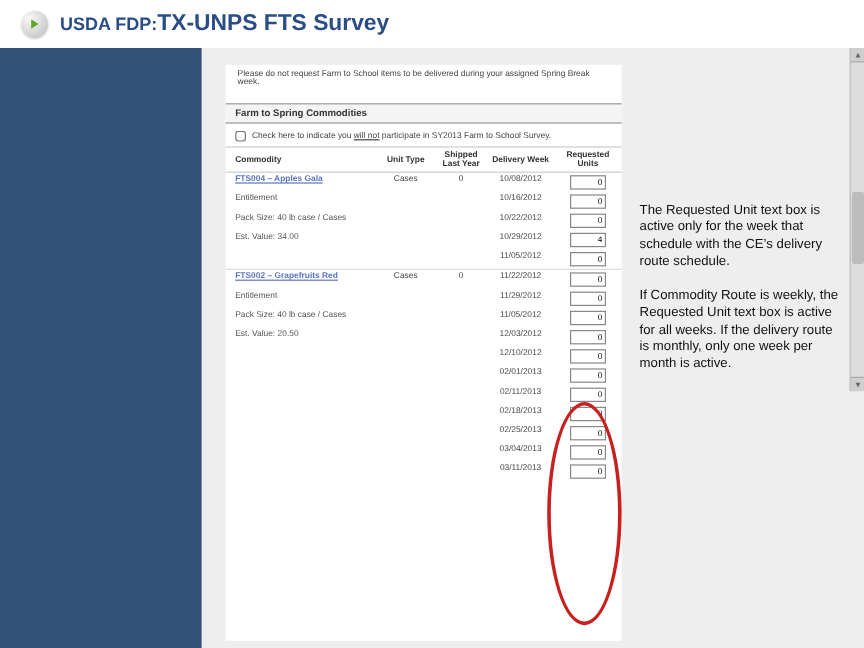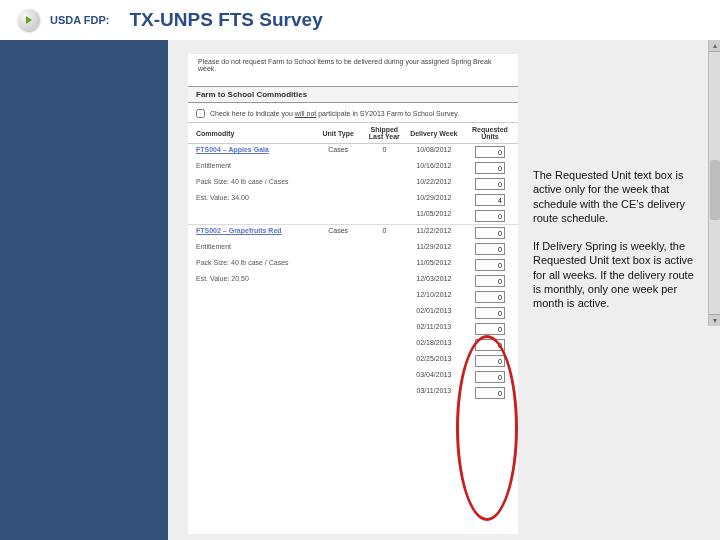--- a/index.html
+++ b/index.html
@@ -23,22 +23,22 @@
     height: 22px;
     border-radius: 50%;
     background: radial-gradient(circle at 30% 30%, #f8f8f8, #bdbdbd);
     display: flex;
     align-items: center;
     justify-content: center;
     margin-right: 10px;
     box-shadow: 0 1px 2px rgba(0,0,0,.3);
   }
   .arrow-badge svg { width: 12px; height: 12px; }
-  .hdr-text { font-size: 11px; font-weight: bold; color: #2a4d85; }
-  .hdr-title { font-size: 19px; font-weight: bold; color: #2a4d85; margin-left: 20px; }
+  .hdr-text { font-size: 15px; font-weight: bold; color: #2a4d85; }
+  .hdr-title { font-size: 19px; font-weight: bold; color: #2a4d85; margin-left: 0; }
 
   .panel {
     position: absolute;
     left: 168px;
     top: 40px;
     width: 552px;
     height: 500px;
     background: #eeeeee;
   }
   .panel-inner {
@@ -171,21 +171,21 @@
   </div>
   <span class="hdr-text">USDA FDP:</span>
   <span class="hdr-title">TX-UNPS FTS Survey</span>
 </div>
 
 <div class="panel">
   <div class="panel-inner">
 
     <div class="notice">Please do not request Farm to School items to be delivered during your assigned Spring Break week.</div>
 
-    <div class="section-title">Farm to School Commodities</div>
+    <div class="section-title">Farm to Spring Commodities</div>
 
     <div class="chk-row">
       <input type="checkbox" style="">
       <span>
         <span>Check here to indicate you </span><span class="u">will not</span><span> participate in SY2013 Farm to School Survey.</span>
       </span>
     </div>
 
     <table class="grid">
       <thead>
@@ -329,21 +329,21 @@
         </tbody>
     </table>
 
   </div>
 
   <div class="callout">
     <p>
       <span>The </span><b>Requested Unit</b><span> text box is active only for  the week that schedule with the CE’s delivery route schedule.</span>
     </p>
     <p>
-      <span>If Delivery Spring is weekly, the </span><b>Requested Unit</b><span> text box is active for all weeks. If the delivery route is monthly, only one week per month is active.</span>
+      <span>If Commodity Route is weekly, the </span><b>Requested Unit</b><span> text box is active for all weeks. If the delivery route is monthly, only one week per month is active.</span>
     </p>
   </div>
 
   <div class="oval"></div>
 </div>
 
 <div class="vscroll">
   <div class="btn">
     <svg width="6" height="6" viewBox="0 0 6 6">
         <path d="M3 1 L5 5 L1 5 Z" fill="#666"></path>

